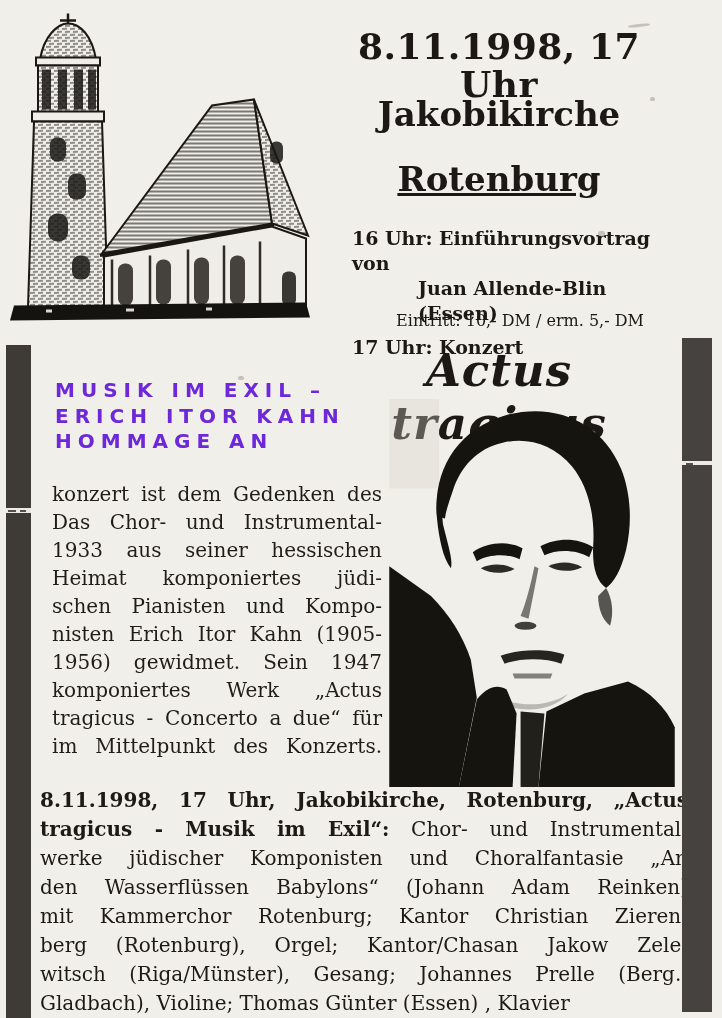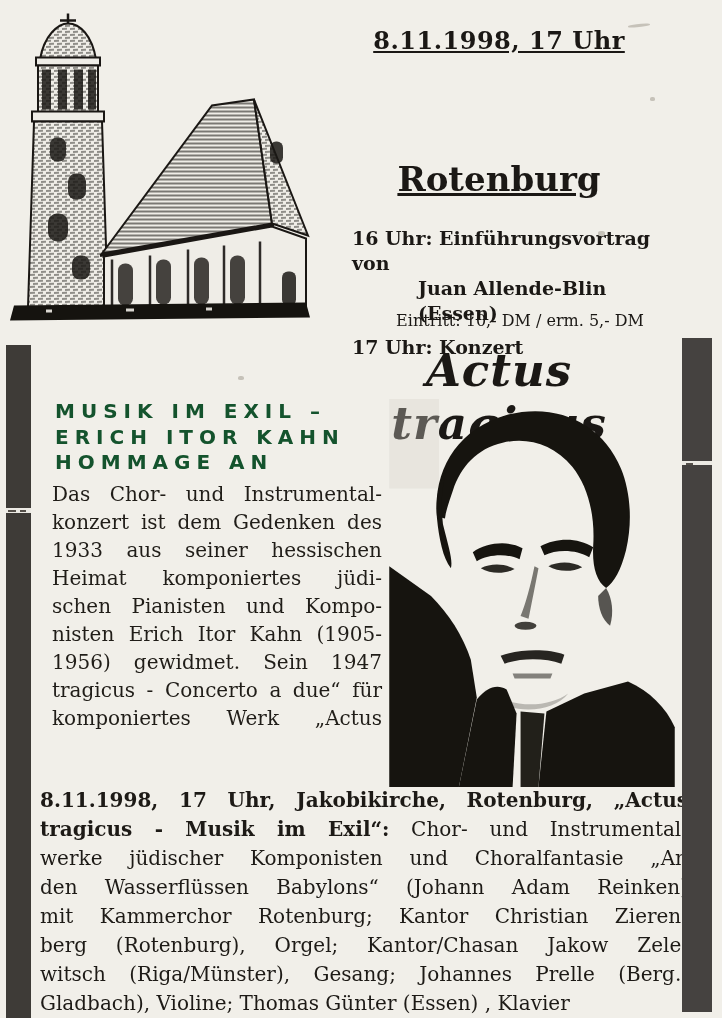--- a/index.html
+++ b/index.html
@@ -5,37 +5,37 @@
   html,body{margin:0;padding:0;background:#888;}
   .page{
     position:relative;width:722px;height:1018px;margin:0 auto;
     background:#f1efe9;overflow:hidden;
     font-family:"DejaVu Serif", serif;color:#1b1815;
   }
   .abs{position:absolute;}
 
   
   .hdr{left:318px;width:362px;text-align:center;font-weight:bold;line-height:1.05;}
-  .hdr-date{top:28px;font-size:24px;letter-spacing:0.5px;text-decoration:underline;}
+  .hdr-date{top:28px;font-size:36px;letter-spacing:0.5px;}
   .hdr-venue1{top:97px;font-size:34px;}
   .hdr-venue2{top:162px;font-size:34px;text-decoration:underline;}
 
   .schedule{left:352px;top:226px;width:320px;font-size:19px;font-weight:bold;line-height:25px;}
   .schedule .indent{padding-left:66px;}
   .schedule .gap{margin-top:9px;}
 
   .admission{left:370px;top:311px;width:300px;text-align:center;font-size:16px;}
 
   .main-title{left:318px;top:344px;width:362px;text-align:center;
     font-size:45px;font-weight:bold;font-style:italic;letter-spacing:1px;}
 
   
-  .art-heading{left:55px;top:399px;width:340px;
+  .art-heading{left:55px;top:378px;width:340px;
     font-family:"DejaVu Sans", sans-serif;font-weight:bold;
-    font-size:20px;line-height:25.5px;letter-spacing:6px;color:#14532d;}
+    font-size:20px;line-height:25.5px;letter-spacing:6px;color:#6d28d9;}
   .art-body{left:52px;top:480px;width:330px;font-size:20px;line-height:28px;color:#201d18;}
   .jline{text-align:justify;text-align-last:justify;white-space:nowrap;}
   .jline.last{text-align-last:left;}
 
   
   .footer-par{left:40px;top:786px;width:648px;font-size:20px;line-height:29px;color:#1d1a16;}
   .footer-par b{font-weight:bold;}
 
   
   .bar{background:#3e3b37;}
@@ -103,48 +103,50 @@
       <rect x="276" y="262" width="14" height="34" rx="6" fill="#1a1714" opacity="0.85"></rect>
 
       <path d="M8,296 L300,293 L304,308 L4,311 Z" fill="#15130f"></path>
       <rect x="40" y="300" width="6" height="3" fill="#efede7" opacity="0.9"></rect>
       <rect x="120" y="299" width="8" height="3" fill="#efede7" opacity="0.9"></rect>
       <rect x="200" y="298" width="6" height="3" fill="#efede7" opacity="0.9"></rect>
     </svg>
   </div>
 
   <div class="abs hdr hdr-date">8.11.1998, 17 Uhr</div>
+  <div class="abs hdr hdr-venue1">Jakobikirche</div>
   <div class="abs hdr hdr-venue2">Rotenburg</div>
 
   <div class="abs schedule">
     <div>16 Uhr: Einführungsvortrag von</div>
     <div class="indent">Juan Allende-Blin (Essen)</div>
     <div class="gap">17 Uhr: Konzert</div>
   </div>
 
   <div class="abs admission">Eintritt: 10,- DM / erm. 5,- DM</div>
 
   <div class="abs main-title">Actus tragicus</div>
 
   <div class="abs art-heading">
     <div>MUSIK IM EXIL –</div>
     <div>ERICH ITOR KAHN</div>
     <div>HOMMAGE AN</div>
   </div>
 
   <div class="abs art-body">
+    <div class="jline">konzert ist dem Gedenken des</div>
     <div class="jline">Das Chor- und Instrumental-</div>
-    <div class="jline">konzert ist dem Gedenken des</div>
     <div class="jline">1933 aus seiner hessischen</div>
     <div class="jline">Heimat komponiertes jüdi-</div>
     <div class="jline">schen Pianisten und Kompo-</div>
     <div class="jline">nisten Erich Itor Kahn (1905-</div>
     <div class="jline">1956) gewidmet. Sein 1947</div>
+    <div class="jline">komponiertes Werk „Actus</div>
     <div class="jline">tragicus - Concerto a due“ für</div>
-    <div class="jline">komponiertes Werk „Actus</div>
+    <div class="jline">im Mittelpunkt des Konzerts.</div>
   </div>
 
   <div class="abs" style="left:389px;top:399px;width:286px;height:388px;">
     <svg viewBox="0 0 287 390" width="286" height="388">
       <rect x="0" y="0" width="50" height="90" fill="#d8d4cc" opacity="0.35"></rect>
 
       <path d="M48,118 C44,72 68,30 118,16 C168,3 214,24 233,70 C242,92 245,122 238,152 C233,172 226,184 218,190 C208,183 204,168 205,148 C207,117 200,88 184,68 C165,45 138,38 114,44 C88,50 72,68 64,92 C60,104 57,112 56,120 Z" fill="#16140f"></path>
       <path d="M48,120 C46,100 50,84 58,70 C52,92 52,108 54,126 C60,150 64,162 62,170 C54,160 50,140 48,120 Z" fill="#16140f"></path>
 
       <path d="M84,154 C98,144 120,142 134,150 L131,161 C118,155 100,156 88,163 Z" fill="#16140f"></path>

